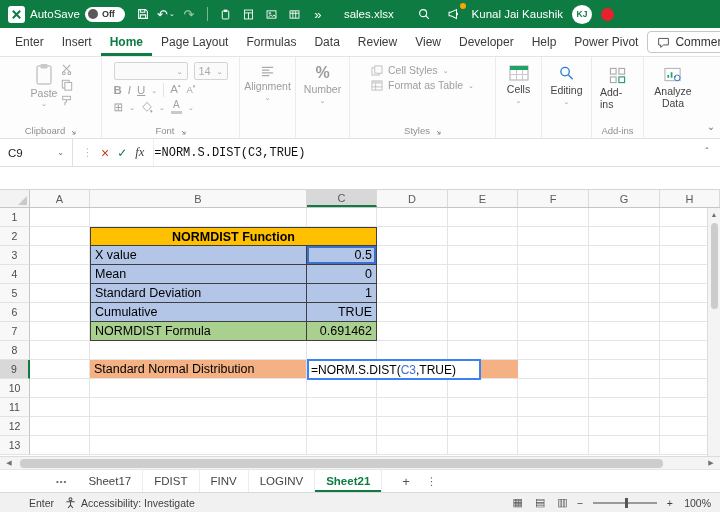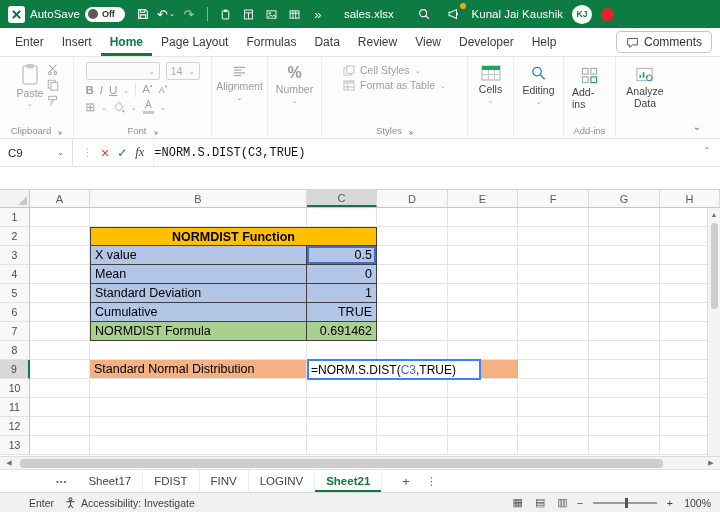--- a/index.html
+++ b/index.html
@@ -214,35 +214,36 @@
     <span class="rtab">Enter</span>
     <span class="rtab">Insert</span>
     <span class="rtab active">Home</span>
     <span class="rtab">Page Layout</span>
     <span class="rtab">Formulas</span>
     <span class="rtab">Data</span>
     <span class="rtab">Review</span>
     <span class="rtab">View</span>
     <span class="rtab">Developer</span>
     <span class="rtab">Help</span>
+    <span class="rtab">Power Pivot</span>
     <span class="tabrowright">
       <span class="commentsbtn">
         <span>
           <svg width="13" height="13" viewBox="0 0 16 16" stroke="#555" fill="none" stroke-width="1.2">
               <path d="M2 3h12v8H8l-3.5 3v-3H2z"></path>
             </svg>
         </span>
         <span>Comments</span>
       </span>
 
     </span>
   </div>
 
   <div class="ribbon">
-    <div class="rgroup" style="width:74px;">
+    <div class="rgroup" style="width:102px;">
       <div class="gcontent">
         <span class="paste">
           <svg width="20" height="24" viewBox="0 0 20 24">
               <rect x="3" y="4" width="14" height="18" rx="1.5" fill="#FCFCFC" stroke="#ABABAB"></rect>
               <rect x="6.5" y="2" width="7" height="4.5" rx="1" fill="#C9C9C9"></rect>
             </svg>
           <span>Paste</span>
           <span class="chev">⌄</span>
         </span>
         <span class="minicol">

